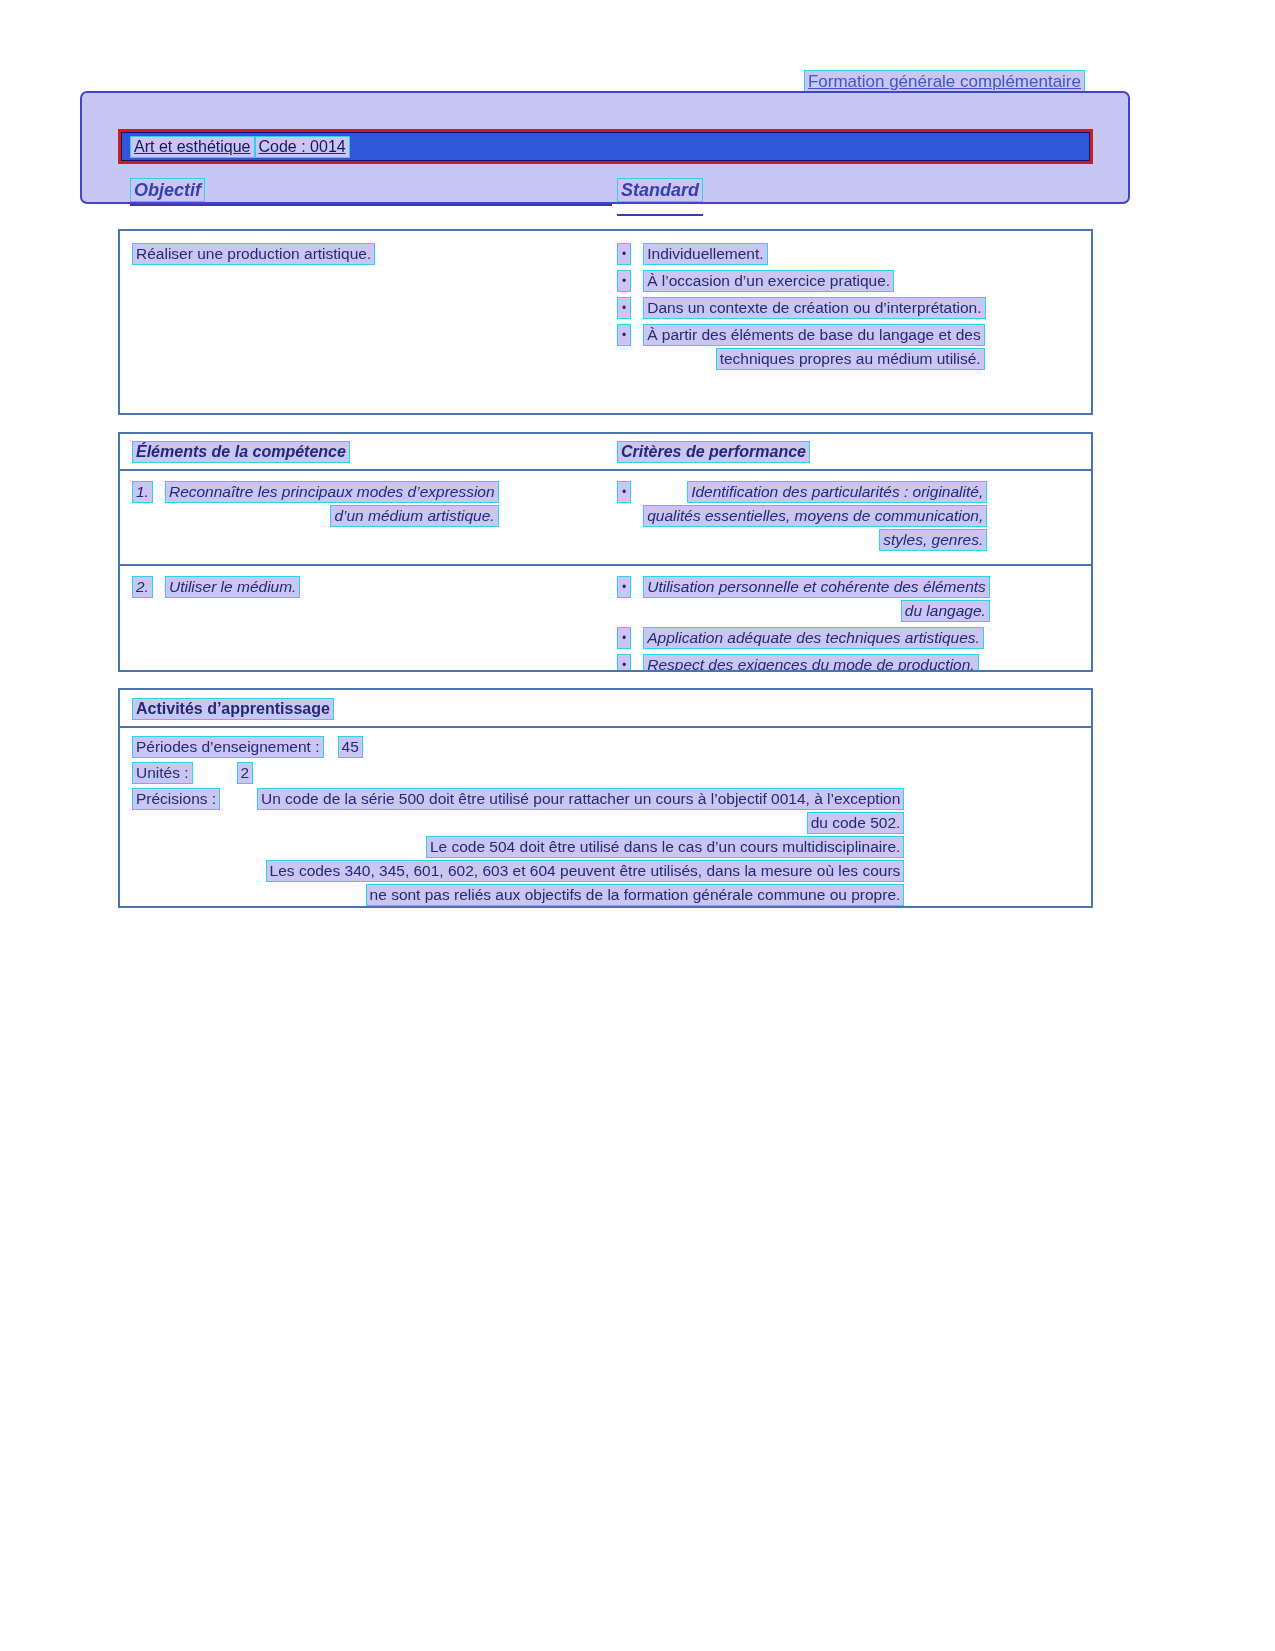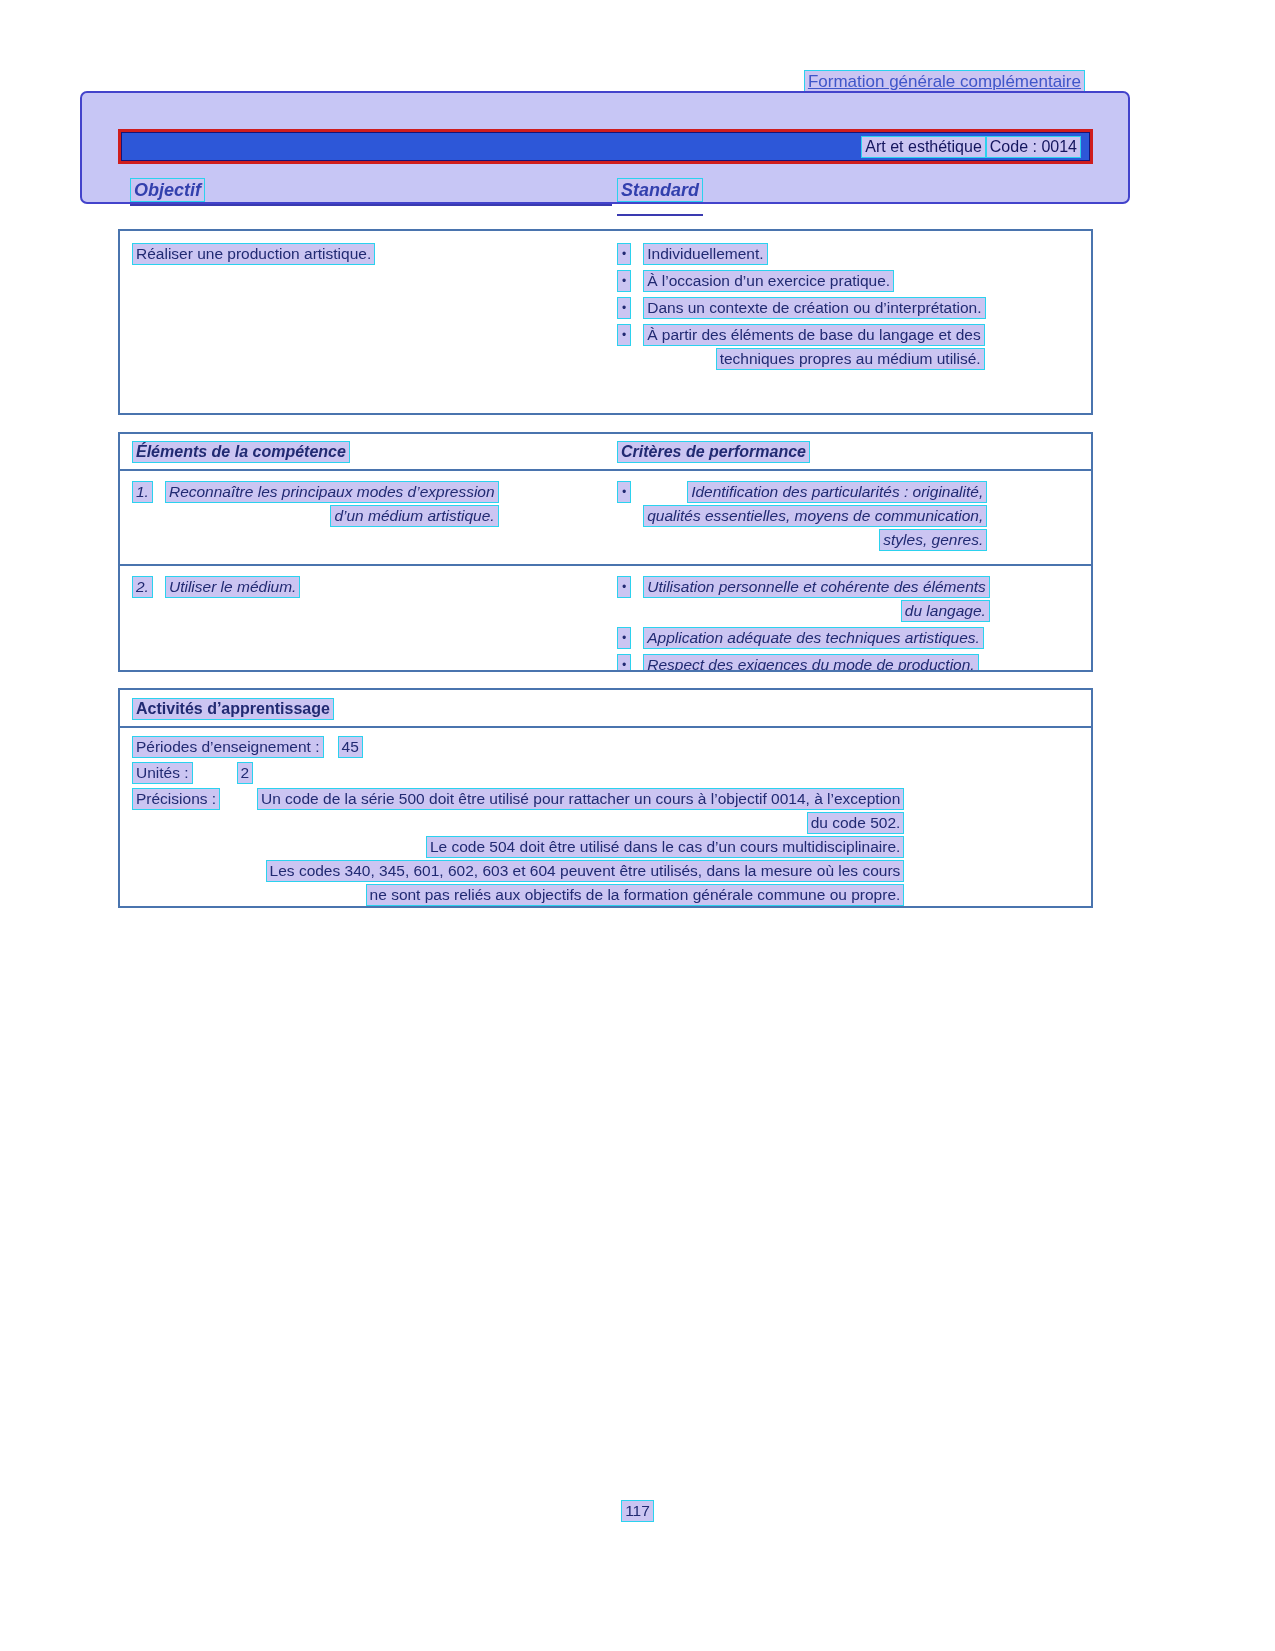--- a/index.html
+++ b/index.html
@@ -32,22 +32,23 @@
   .panel {
     position:absolute; left:80px; top:91px; width:1050px; height:113px;
     background:#c7c6f5; border:2px solid #4343cb; border-radius:7px;
   }
 
   
   .banner {
     position:absolute; left:118px; top:129px; width:975px; height:35px;
     background:#2d57d8; border:3px solid #cf1d1d;
     box-shadow: inset 0 0 0 1px #141478;
-    display:flex; align-items:center; justify-content:flex-end;
+    display:flex; align-items:center; justify-content:flex-start;
     padding:0 9px;
+    text-decoration:underline;
   }
   .banner .hl { color:#14165e; font-size:16px; }
 
   
   .headings { position:absolute; left:130px; top:178px; width:963px; height:28px; }
   .heading-objectif { position:absolute; left:0; top:0; width:482px; border-bottom:2px solid #3a3ab0; padding-bottom:2px; }
   .heading-standard { position:absolute; left:487px; top:0; border-bottom:2px solid #3a3ab0; padding-bottom:12px; }
   .heading-text { font-weight:bold; font-style:italic; font-size:18px; color:#3340ad; line-height:22px; }
 
   
@@ -225,17 +226,14 @@
       <span class="plines">
         <span class="hl">Un code de la série 500 doit être utilisé pour rattacher un cours à l’objectif 0014, à l’exception</span>
         <span class="hl">du code 502.</span>
         <span class="hl">Le code 504 doit être utilisé dans le cas d’un cours multidisciplinaire.</span>
         <span class="hl">Les codes 340, 345, 601, 602, 603 et 604 peuvent être utilisés, dans la mesure où les cours</span>
         <span class="hl">ne sont pas reliés aux objectifs de la formation générale commune ou propre.</span>
       </span>
     </div>
   </div>
 
-  <div class="page-number">
-    <span class="hl">117</span>
-  </div>
 
 </div>
 
 </body></html>

